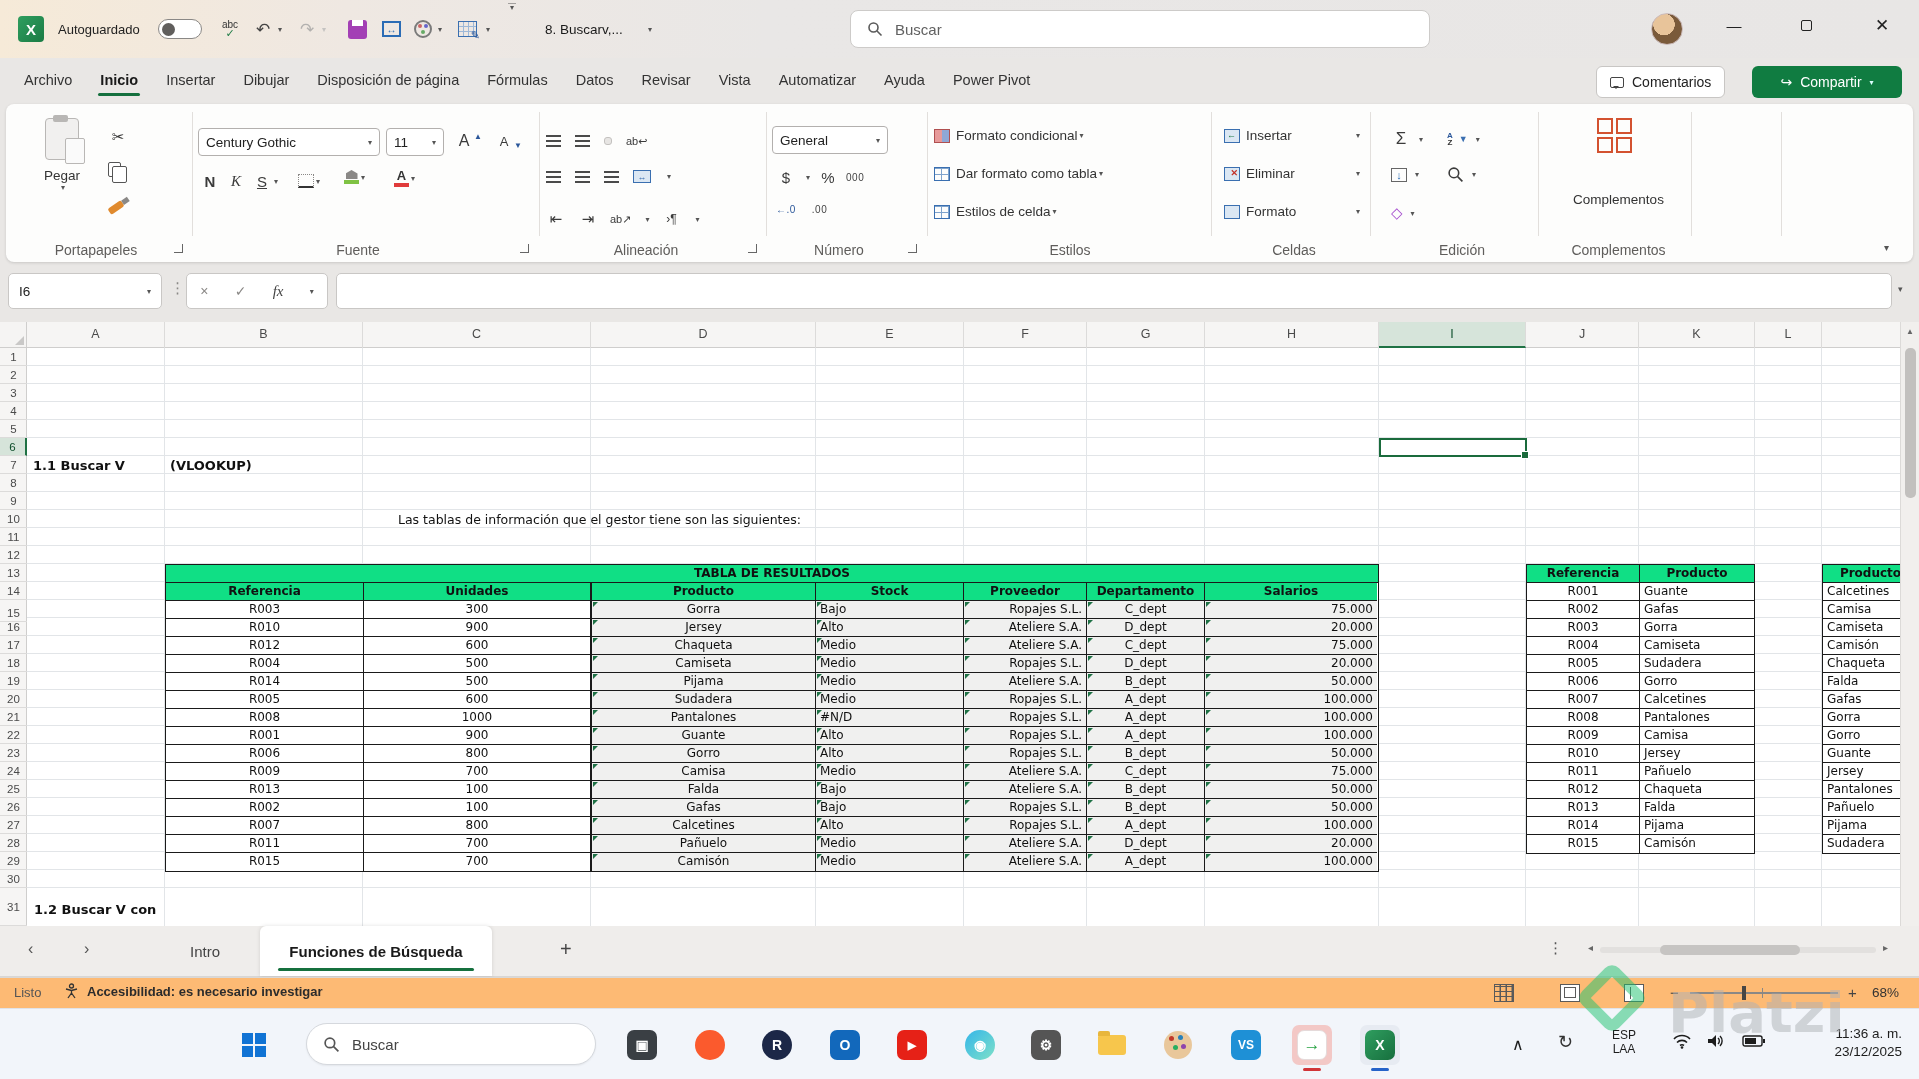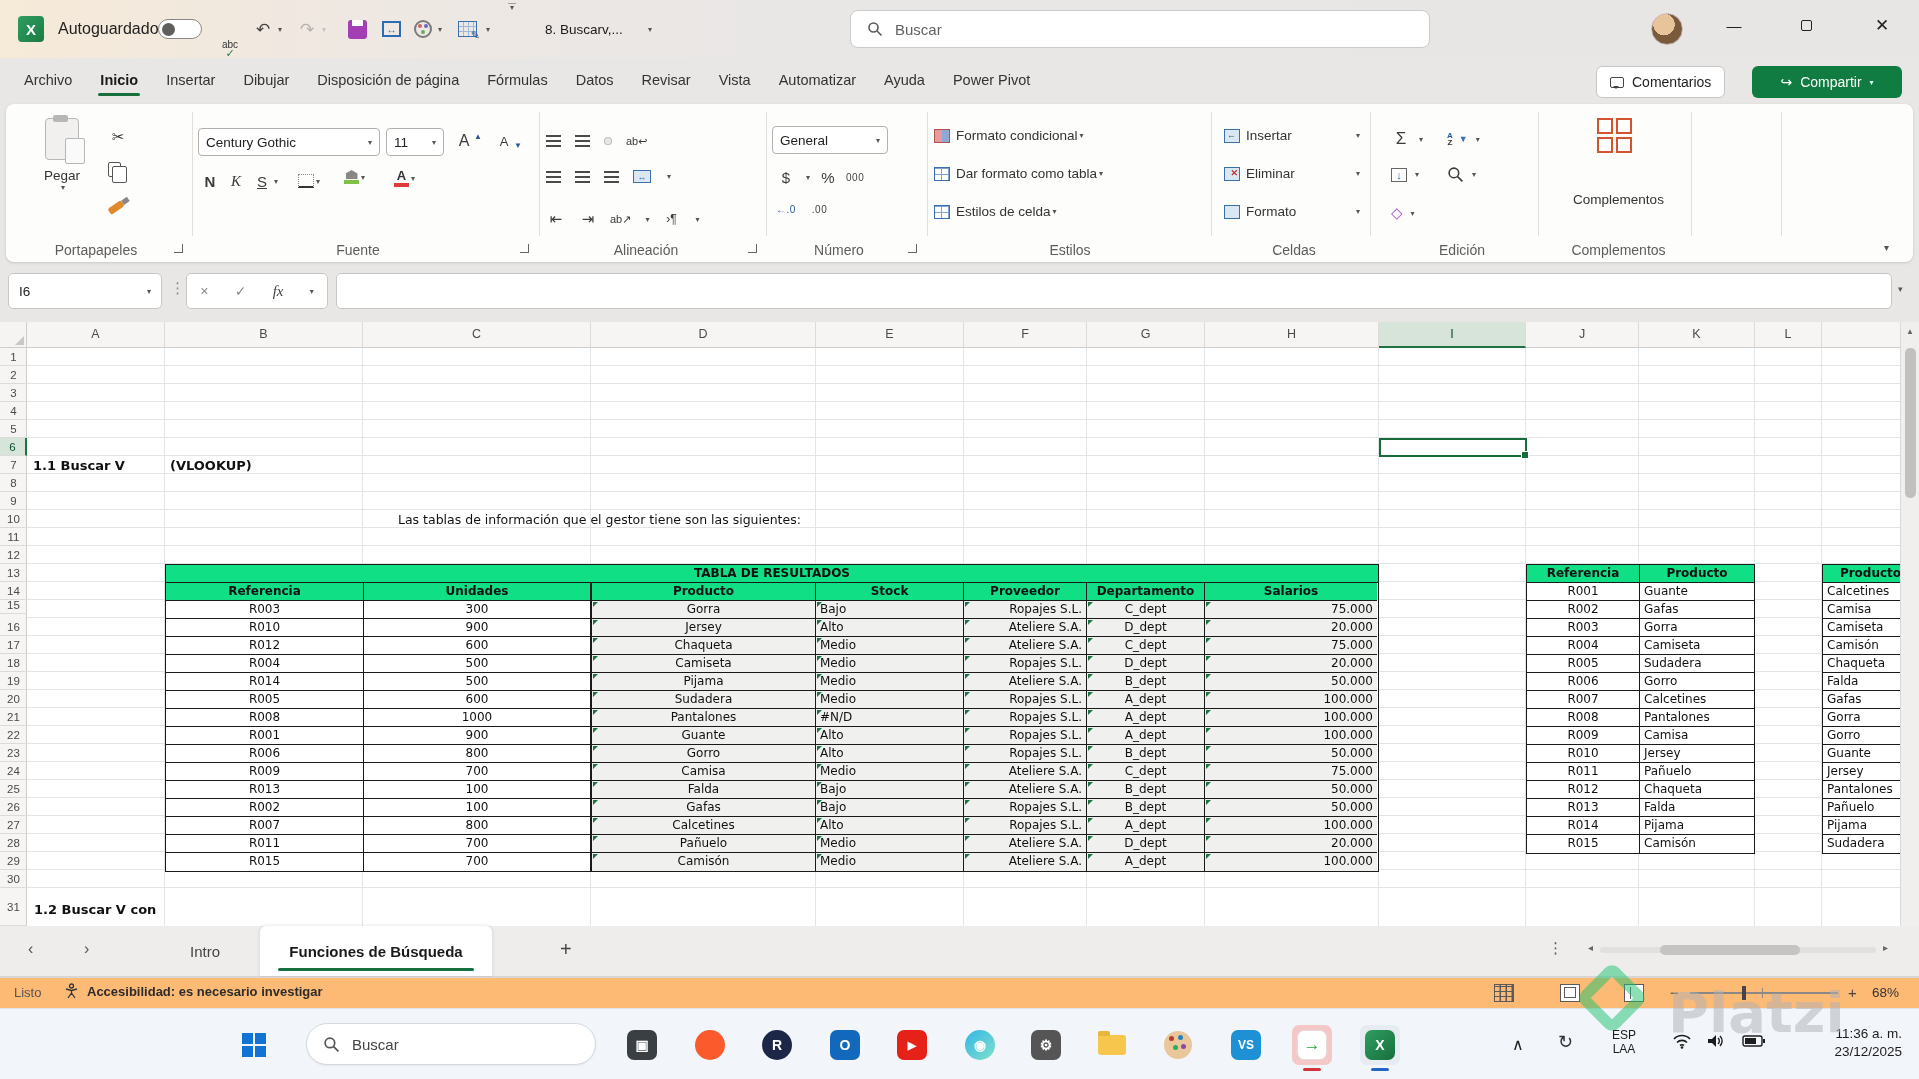--- a/index.html
+++ b/index.html
@@ -7,25 +7,25 @@
   .screen { position:relative; width:1919px; height:1079px; overflow:hidden;
     font-family:"Liberation Sans", sans-serif; background:#e9e7e5; }
 
   
   .titlebar { position:absolute; left:0; top:0; width:1919px; height:58px;
     background:linear-gradient(90deg,#f6ead8 0%,#efe8e2 18%,#e9e7e6 40%,#e8e6e5 100%); }
   .tb-item { position:absolute; top:0; height:58px; display:flex; align-items:center; color:#333; }
   .xl-logo { left:18px; width:30px; height:58px; }
   .xl-logo .tile { width:26px; height:26px; background:linear-gradient(135deg,#2f9e5f,#1a7b44); border-radius:4px;
     color:#fff; font-weight:bold; font-size:15px; display:flex; align-items:center; justify-content:center; }
-  .autosave-label { left:58px; font-size:16px; color:#222; }
+  .autosave-label { left:58px; font-size:13px; color:#222; }
   .toggle { left:158px; }
   .toggle .pill { width:44px; height:20px; border:1px solid #8a8886; border-radius:10px; background:#fff; position:relative; }
   .toggle .knob { position:absolute; left:3px; top:2.5px; width:13px; height:13px; border-radius:50%; background:#605e5c; }
-  .spell { left:222px; flex-direction:column; justify-content:flex-end; font-size:10px; line-height:9px; color:#333; }
+  .spell { left:222px; flex-direction:column; justify-content:center; font-size:10px; line-height:9px; color:#333; }
   .spell .chk { color:#1e7b45; font-size:11px; }
   .tb-ic { font-size:17px; color:#444; }
   .chev { font-size:8px; color:#555; }
   .undo { left:256px; } .undo-ch { left:278px; } .redo { left:300px; color:#b3b1af; } .redo-ch { left:322px; color:#c5c3c1; }
   .save-ic { left:348px; } .save-ic .flop { width:19px; height:19px; background:#a33fb5; border-radius:3px; position:relative; }
   .save-ic .flop:before { content:""; position:absolute; left:4px; top:0; width:11px; height:6px; background:#fff; }
   .resize-ic { left:382px; } .resize-ic .bx { width:19px; height:16px; border:2px solid #2b6cb5; display:flex; align-items:center; justify-content:center; color:#2b6cb5; font-size:10px; font-weight:bold; }
   .palette-ic { left:414px; } .palette-ic .pal { width:18px; height:18px; border-radius:50%; border:2px solid #7a7a7a; position:relative; }
   .palette-ic .pal:before { content:""; position:absolute; left:2px; top:2px; width:4px; height:4px; border-radius:50%; background:#c66; box-shadow:6px 0 0 #66c, 3px 6px 0 #6a6; }
   .pal-ch { left:438px; }
@@ -565,21 +565,21 @@
         <div class="rowh" style="top: 72px; height: 18px; line-height: 18px;">5</div>
         <div class="rowh sel" style="top: 90px; height: 18px; line-height: 18px;">6</div>
         <div class="rowh" style="top: 108px; height: 18px; line-height: 18px;">7</div>
         <div class="rowh" style="top: 126px; height: 18px; line-height: 18px;">8</div>
         <div class="rowh" style="top: 144px; height: 18px; line-height: 18px;">9</div>
         <div class="rowh" style="top: 162px; height: 18px; line-height: 18px;">10</div>
         <div class="rowh" style="top: 180px; height: 18px; line-height: 18px;">11</div>
         <div class="rowh" style="top: 198px; height: 18px; line-height: 18px;">12</div>
         <div class="rowh" style="top: 216px; height: 18px; line-height: 18px;">13</div>
         <div class="rowh" style="top: 234px; height: 18px; line-height: 18px;">14</div>
-        <div class="rowh" style="top: 248px; height: 18px; line-height: 18px;">15</div>
+        <div class="rowh" style="top: 256px; height: 18px; line-height: 18px;">15</div>
         <div class="rowh" style="top: 270px; height: 18px; line-height: 18px;">16</div>
         <div class="rowh" style="top: 288px; height: 18px; line-height: 18px;">17</div>
         <div class="rowh" style="top: 306px; height: 18px; line-height: 18px;">18</div>
         <div class="rowh" style="top: 324px; height: 18px; line-height: 18px;">19</div>
         <div class="rowh" style="top: 342px; height: 18px; line-height: 18px;">20</div>
         <div class="rowh" style="top: 360px; height: 18px; line-height: 18px;">21</div>
         <div class="rowh" style="top: 378px; height: 18px; line-height: 18px;">22</div>
         <div class="rowh" style="top: 396px; height: 18px; line-height: 18px;">23</div>
         <div class="rowh" style="top: 414px; height: 18px; line-height: 18px;">24</div>
         <div class="rowh" style="top: 432px; height: 18px; line-height: 18px;">25</div>

